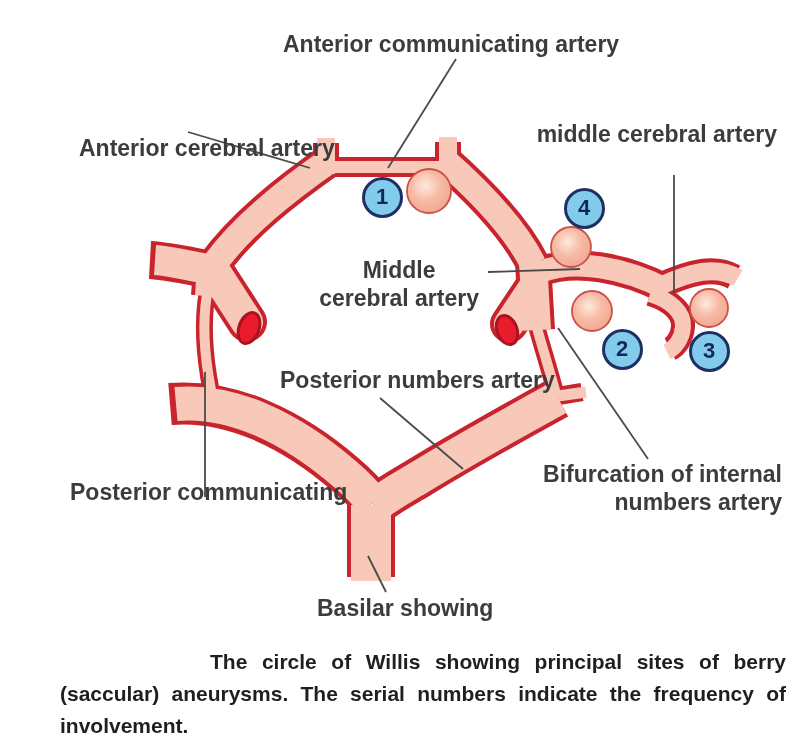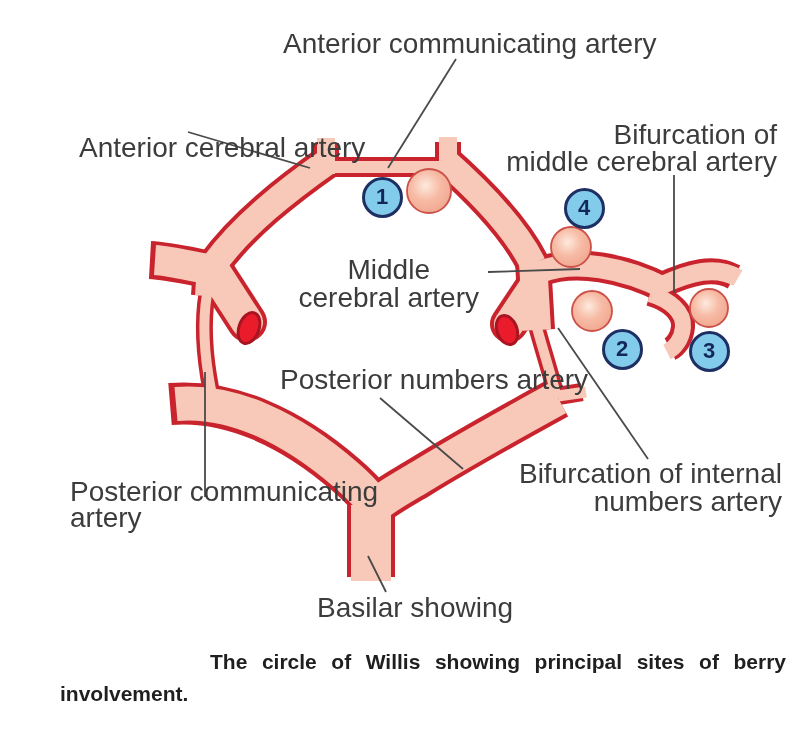--- a/index.html
+++ b/index.html
@@ -10,21 +10,21 @@
   }
   html,body{margin:0;padding:0;}
   body{background:#fff;font-family:"Liberation Sans", sans-serif;}
   #stage{position:relative;width:800px;height:749px;background:var(--bg);overflow:hidden;}
   #diagram-svg{position:absolute;left:0;top:0;}
   .vr{fill:none;stroke:var(--vessel_outline);}
   .vp{fill:none;stroke:var(--vessel_fill);}
   .ld{fill:none;stroke:var(--leader);stroke-width:1.8;}
   .an{fill:url(#agrad);stroke:var(--aneurysm_stroke);stroke-width:1.8;}
   .lum{fill:var(--lumen);stroke:var(--lumen_stroke);stroke-width:3;}
-  .dlabel{position:absolute;font-size:28px;line-height:26px;color:var(--label_text);white-space:nowrap;}
+  .dlabel{position:absolute;font-size:23px;line-height:26px;color:var(--label_text);white-space:nowrap;font-weight:bold;}
   .dlabel.r{text-align:right;}
   .marker{position:absolute;box-sizing:border-box;width:41px;height:41px;border:3.5px solid var(--marker_border);
           border-radius:50%;background:var(--marker_fill);color:var(--marker_text);
           font-size:22px;font-weight:bold;display:flex;align-items:center;justify-content:center;}
   #caption{position:absolute;left:60px;right:14px;top:646px;color:var(--caption_text);
            font-size:21px;font-weight:bold;line-height:32px;}
   .capline{text-align:justify;text-align-last:justify;}
   .capline.first{text-indent:150px;}
   .capline.last{text-align:left;text-align-last:left;}
 </style>
@@ -117,36 +117,35 @@
   <div class="marker" style="left:688.5px;top:330.5px;">
       <span>3</span>
     </div>
   <div class="marker" style="left:563.5px;top:187.5px;">
       <span>4</span>
     </div>
 
   <div class="dlabel" style="left:283px;top:31px;">Anterior communicating artery</div>
   <div class="dlabel" style="left:79px;top:103px;margin-top:32px;">Anterior cerebral artery</div>
   <div class="dlabel r" style="right:23px;top:121px;line-height:27px;">
-    <div>Bifurcation of</div>
     <div>middle cerebral artery</div>
   </div>
   <div class="dlabel r" style="right:321px;top:256px;line-height:28px;text-align:center;">
     <div>Middle</div>
     <div>cerebral artery</div>
   </div>
   <div class="dlabel" style="left:280px;top:367px;">Posterior numbers artery</div>
   <div class="dlabel r" style="right:18px;top:460px;line-height:28px;">
     <div>Bifurcation of internal</div>
     <div>numbers artery</div>
   </div>
   <div class="dlabel" style="left:70px;top:479px;">
     <div>Posterior communicating</div>
-    <div>artery</div>
   </div>
   <div class="dlabel" style="left:317px;top:595px;">Basilar showing</div>
 
   <div id="caption">
     <div class="capline first">The circle of Willis showing principal sites of berry</div>
+    <div class="capline">(saccular) aneurysms. The serial numbers indicate the frequency of</div>
     <div class="capline last">involvement.</div>
   </div>
 
 </div>
 
 </body></html>

